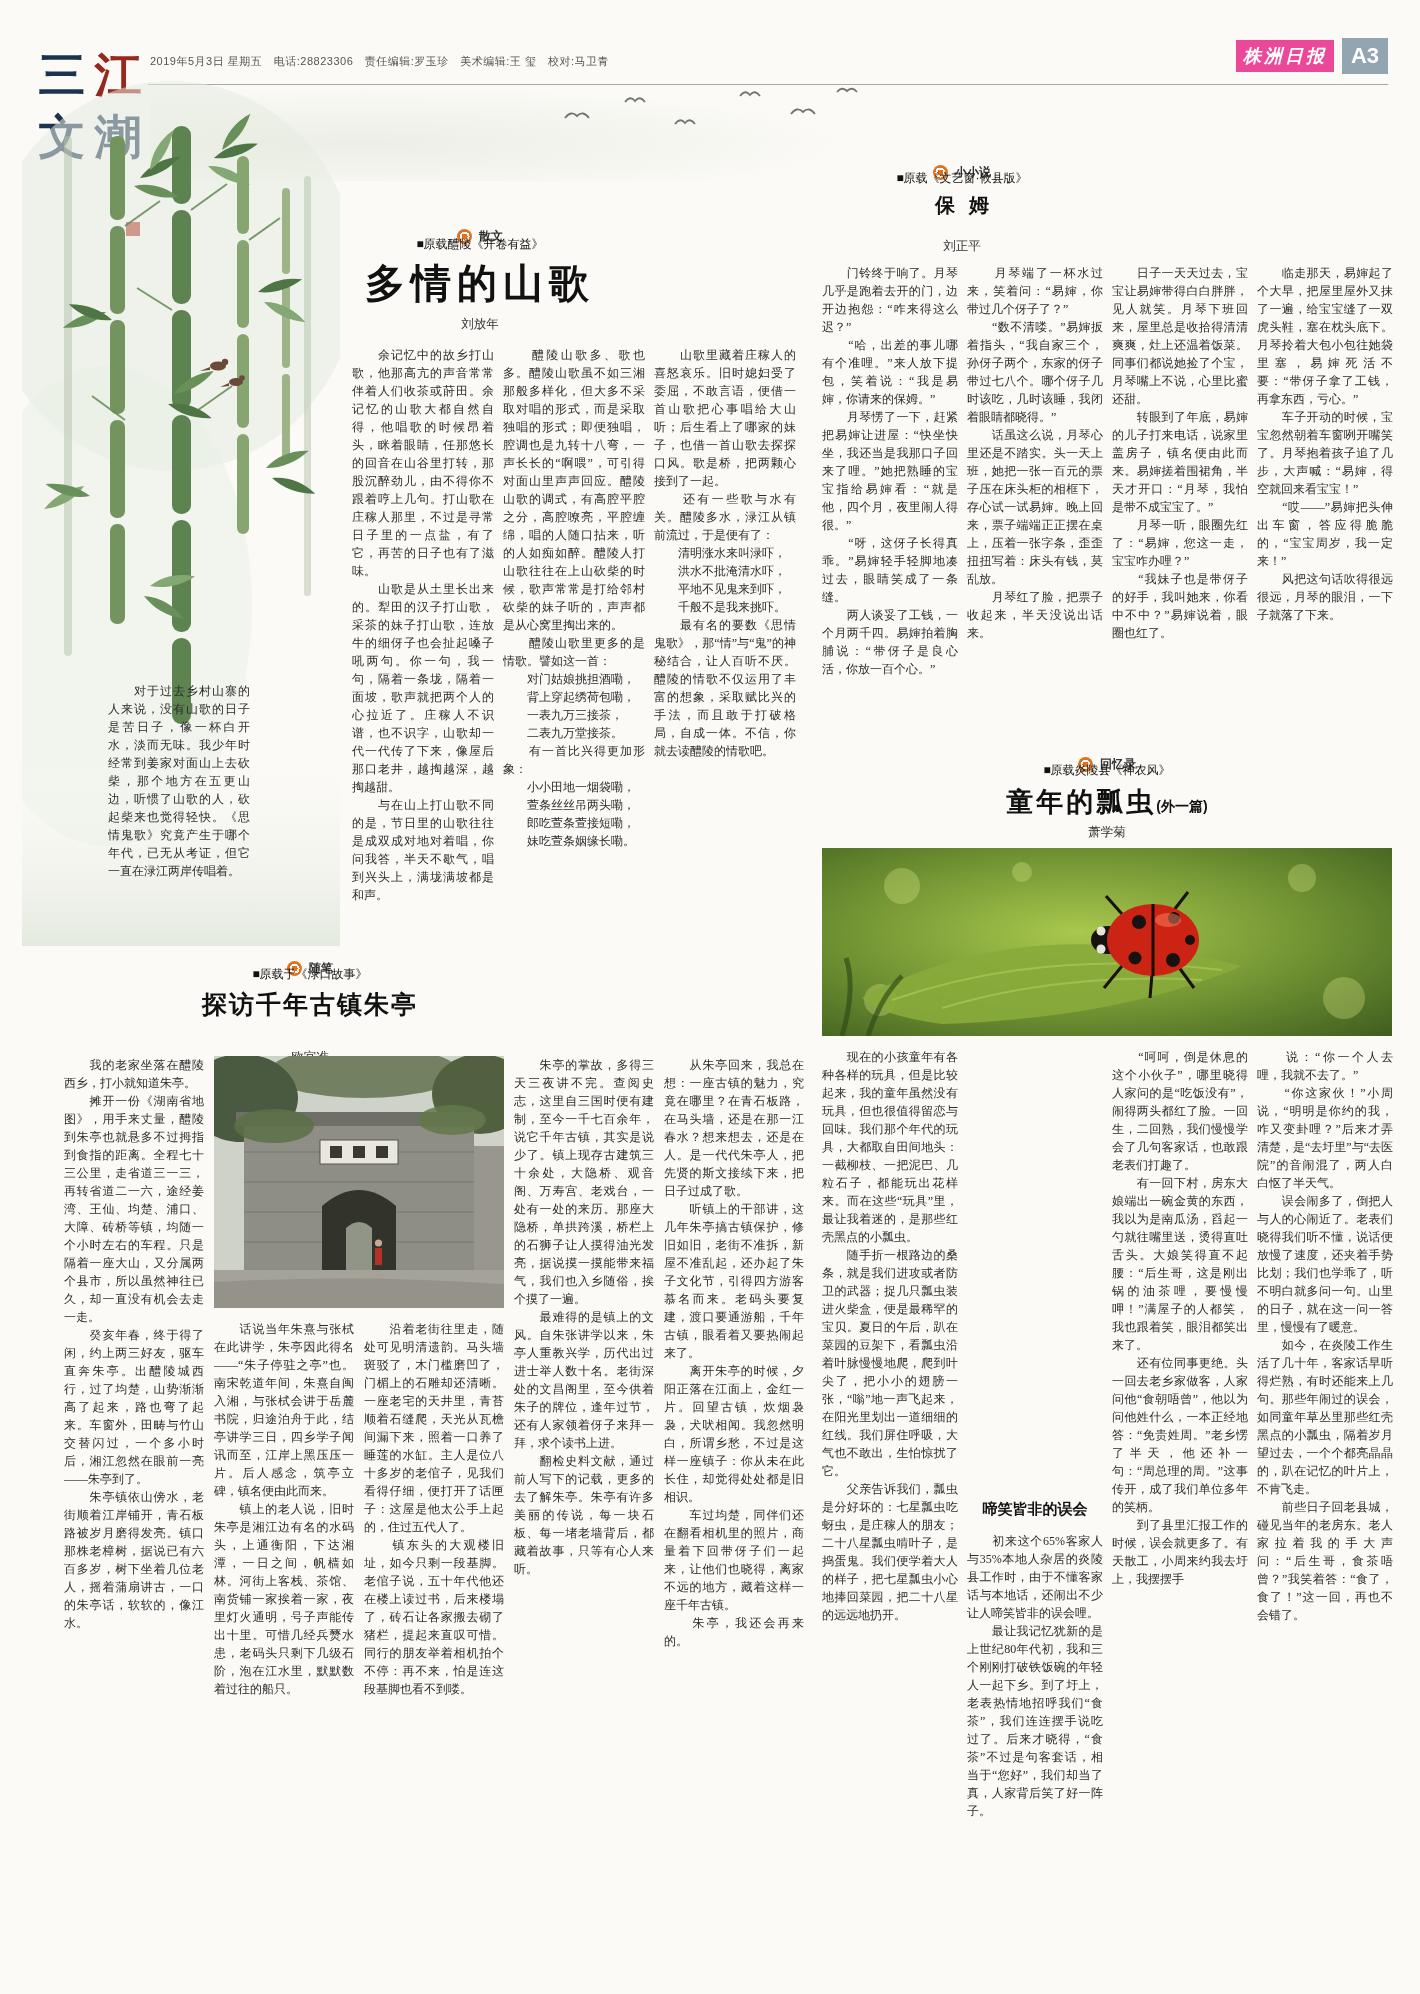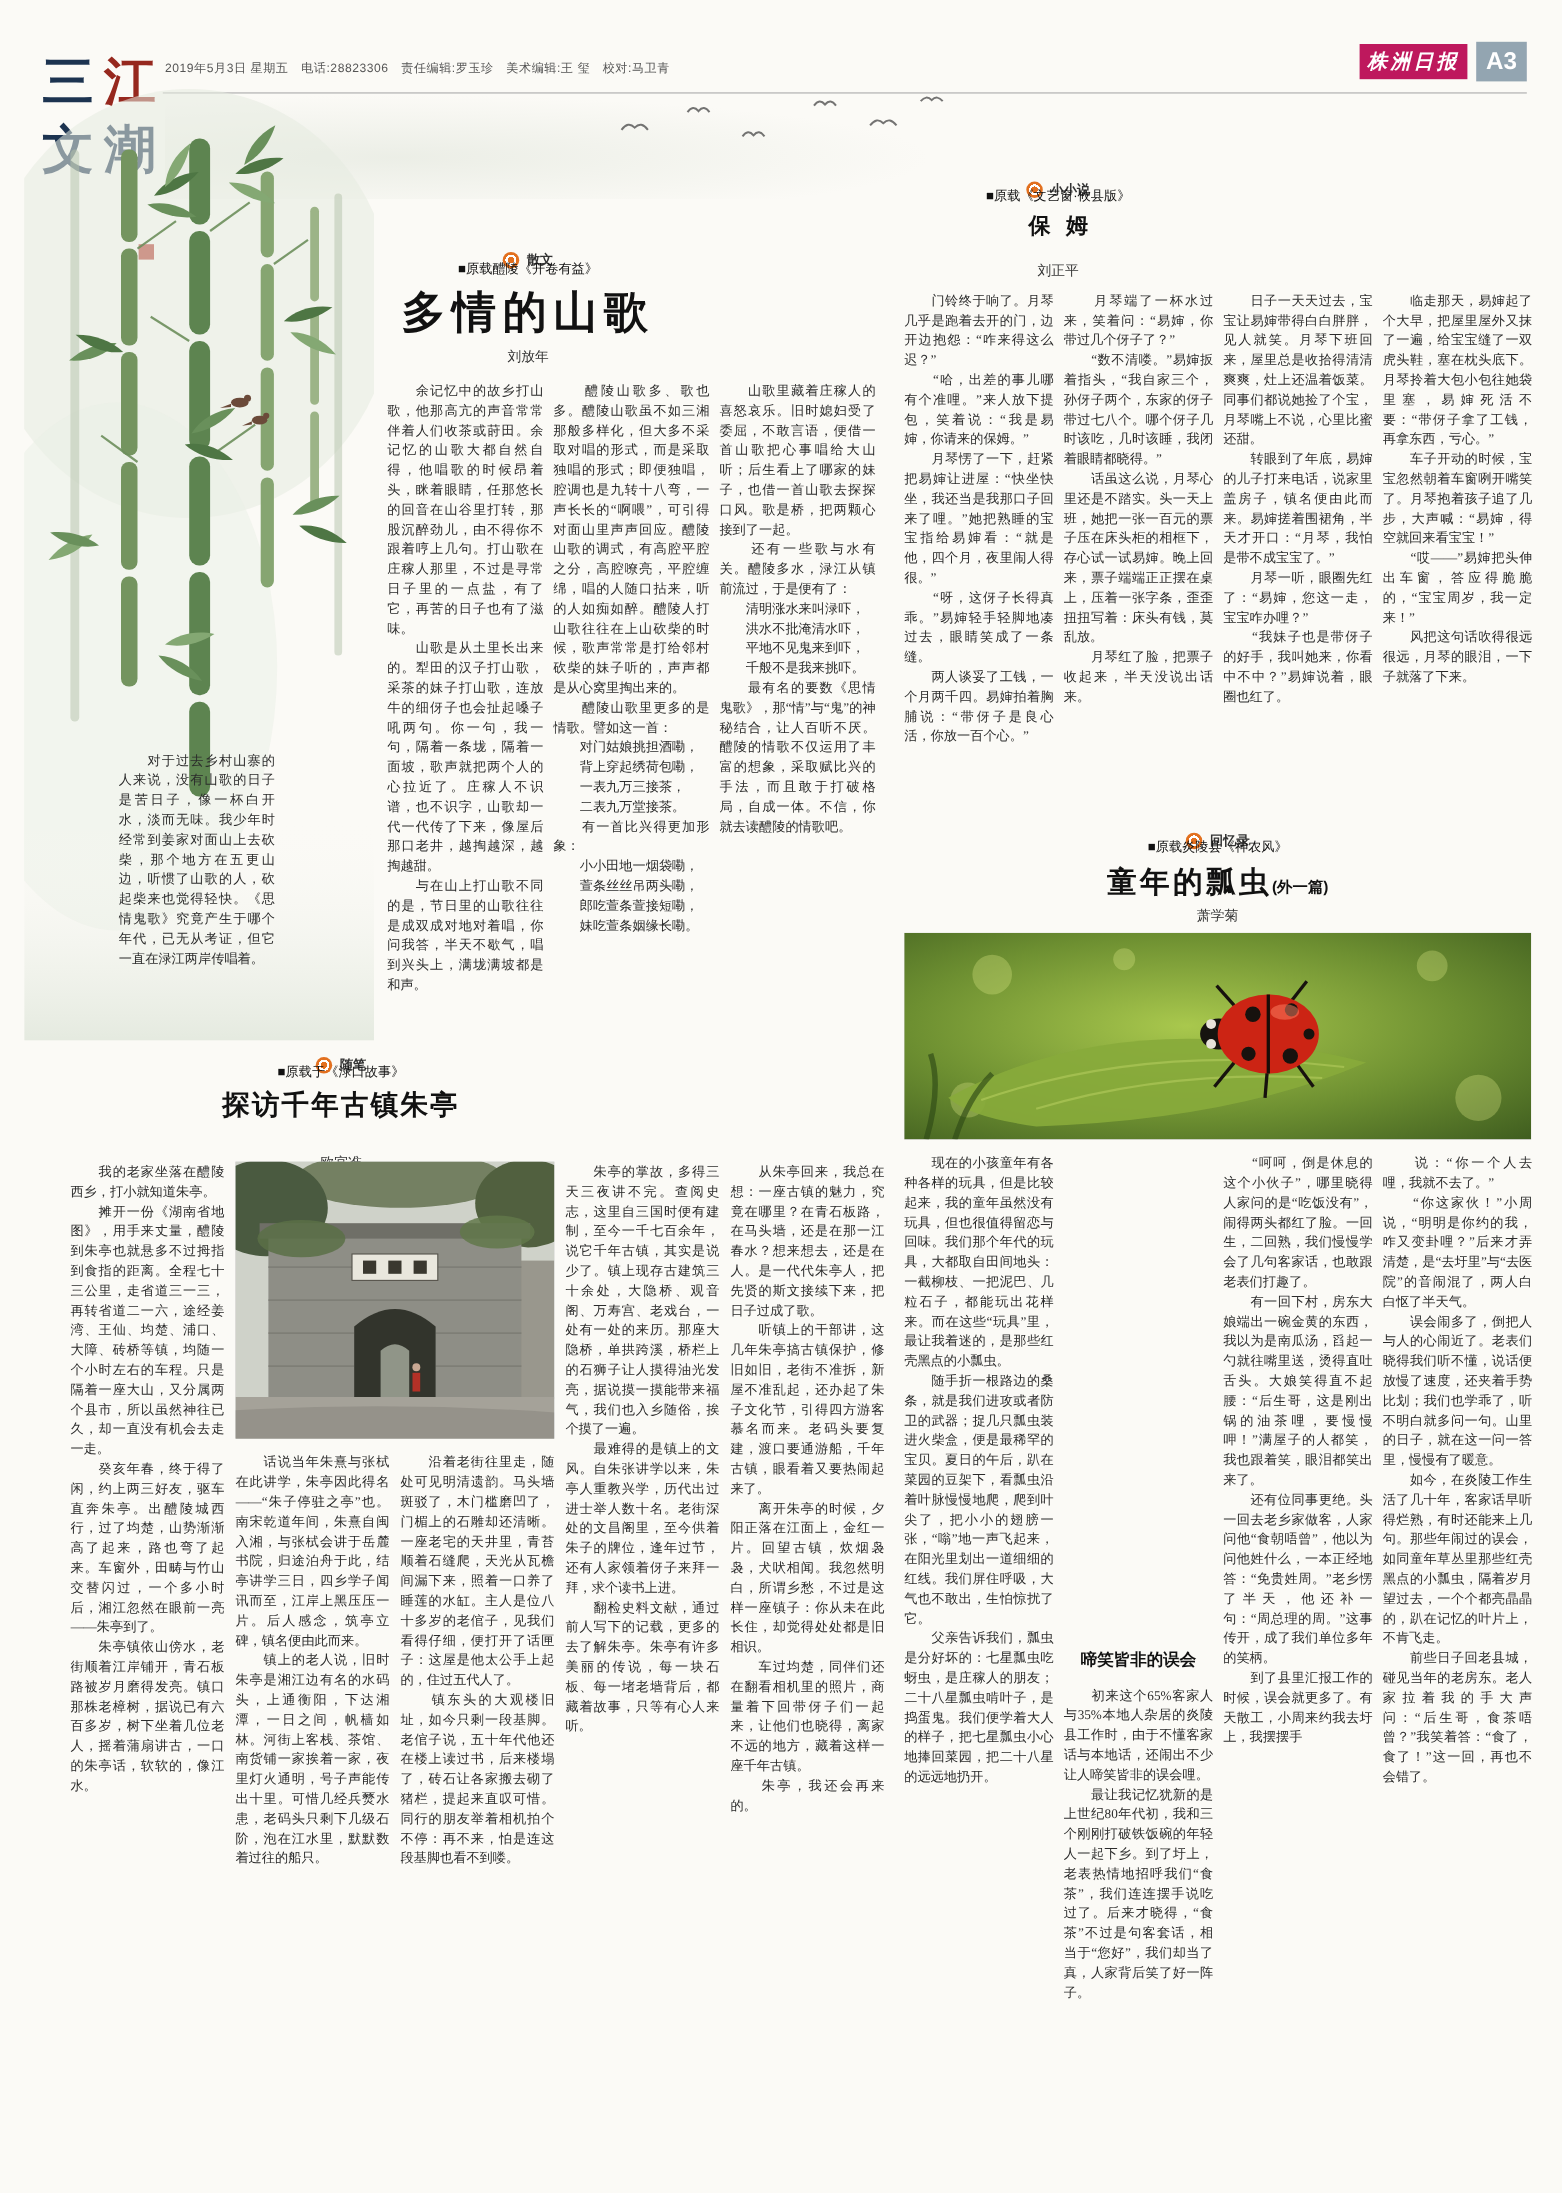--- a/index.html
+++ b/index.html
@@ -3,21 +3,21 @@
 <meta charset="utf-8">
 <style>
   html,body{margin:0;padding:0;background:#d8d6d0;}
   .page{position:relative;width:1420px;height:1994px;margin:0 auto;background:#fbfaf6;
         overflow:hidden;font-family:"Liberation Serif",serif;color:#222;
         box-shadow:0 0 14px rgba(0,0,0,.25);}
   .abs{position:absolute;}
   
   .info{position:absolute;left:150px;top:54px;font-family:"Liberation Sans",sans-serif;
         font-size:11px;color:#555;letter-spacing:.5px;}
-  .logo{position:absolute;left:1236px;top:40px;width:98px;height:32px;background:#be185d;
+  .logo{position:absolute;left:1236px;top:40px;width:98px;height:32px;background:#ec4899;
         color:#fff;display:flex;align-items:center;justify-content:center;font-weight:bold;
         font-size:18px;letter-spacing:3px;font-style:italic;font-family:"Liberation Serif",serif;}
   .pageno{position:absolute;left:1342px;top:38px;width:46px;height:36px;background:#93a5b1;
         color:#fff;display:flex;align-items:center;justify-content:center;font-weight:bold;
         font-size:22px;font-family:"Liberation Sans",sans-serif;}
   .hline{position:absolute;left:148px;top:84px;width:1240px;height:1px;background:#a9a9a9;}
   
   .masthead{position:absolute;left:34px;top:48px;width:118px;display:grid;
         grid-template-columns:56px 56px;row-gap:8px;font-weight:bold;
         font-family:"Liberation Serif",serif;}

